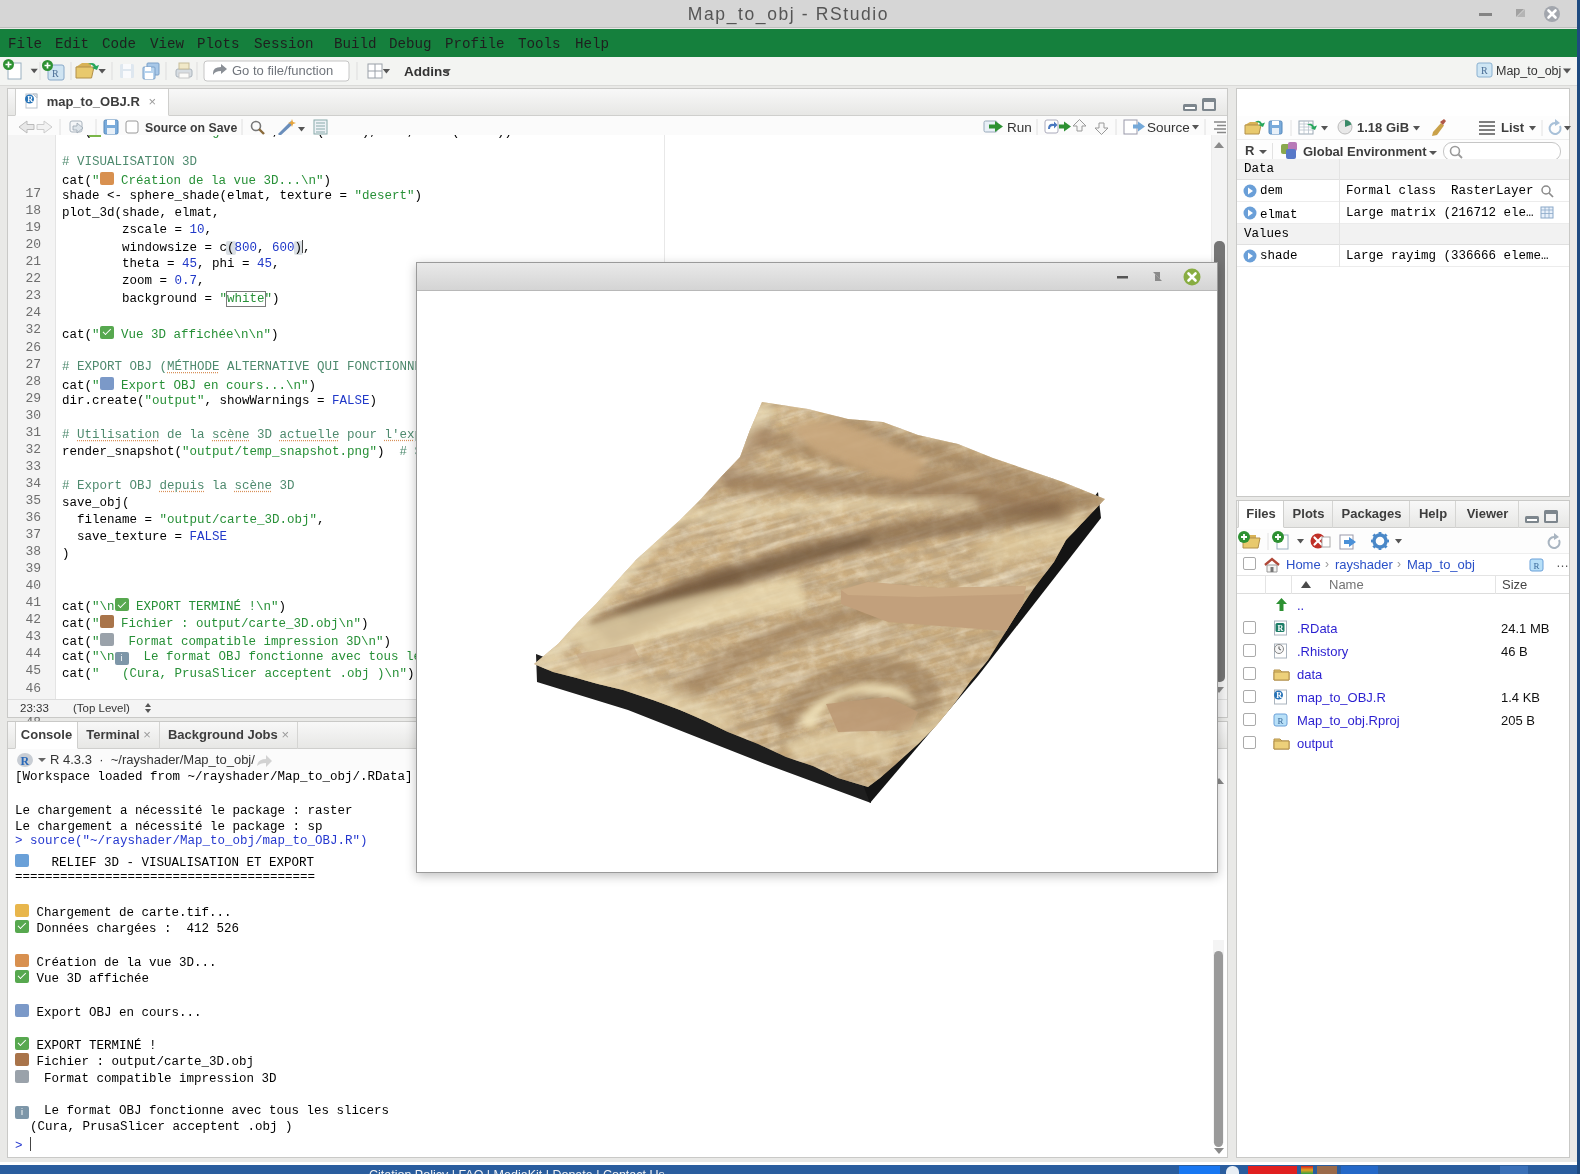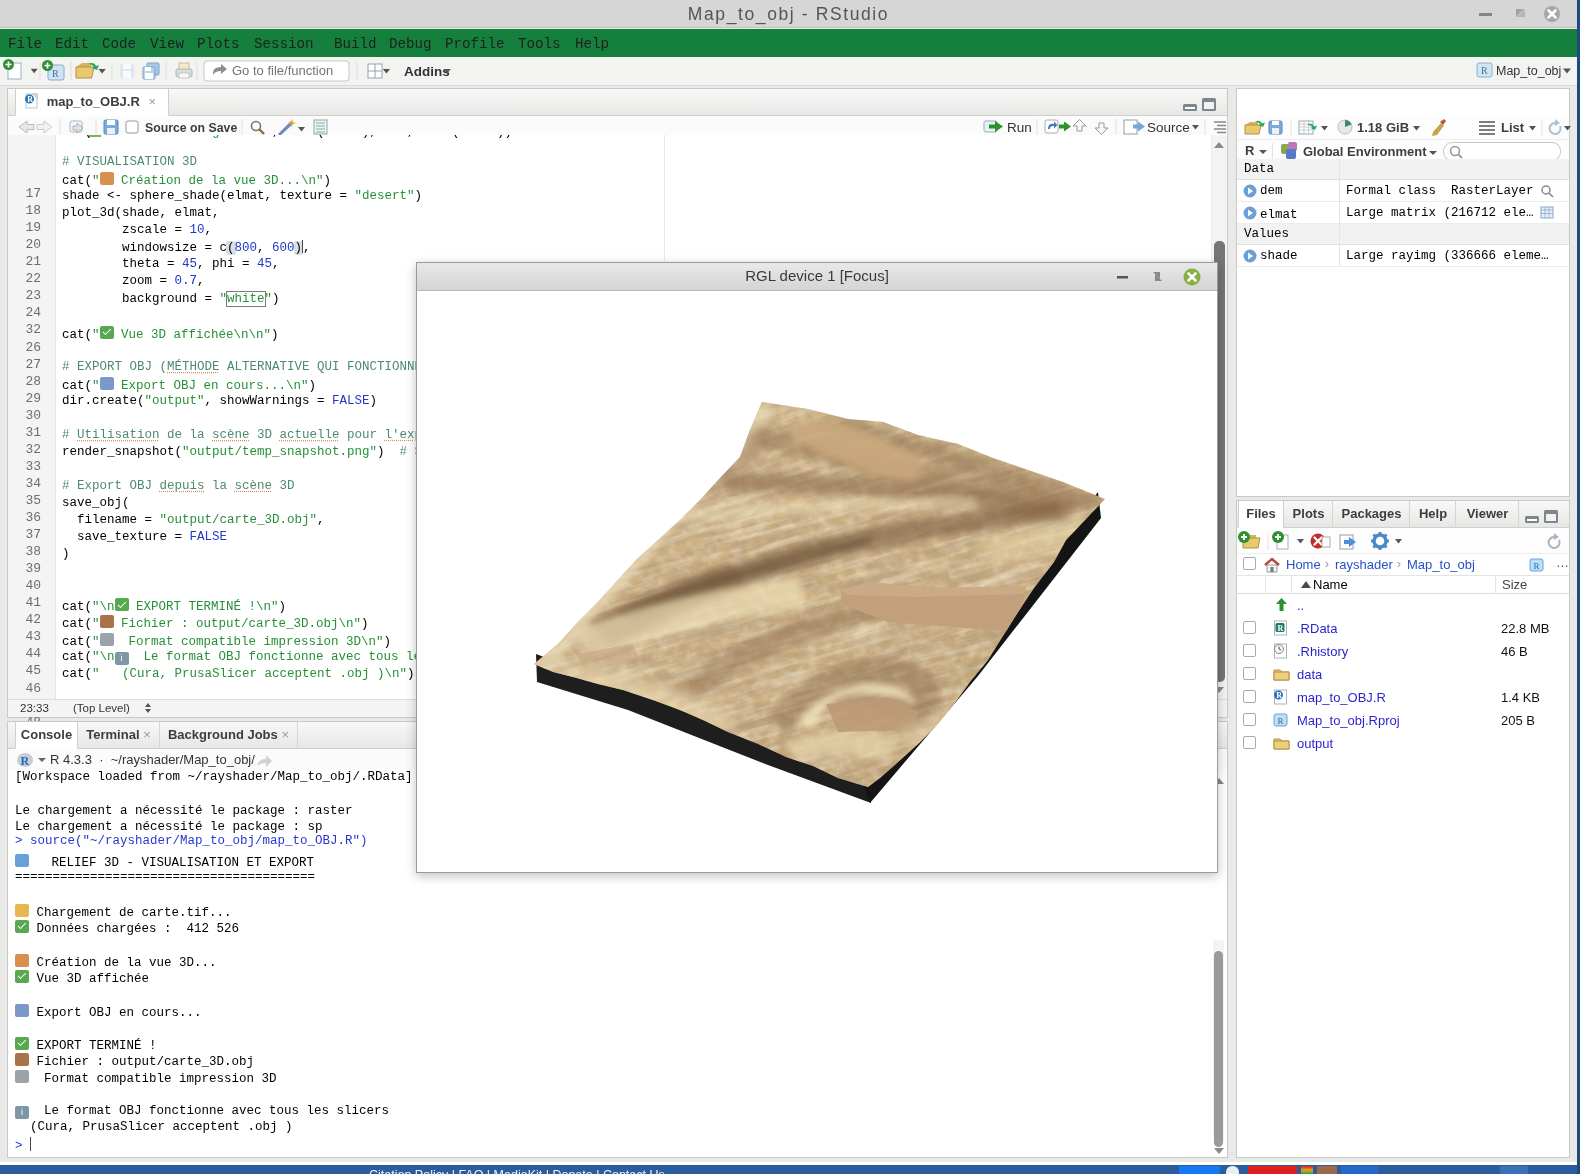--- a/index.html
+++ b/index.html
@@ -488,38 +488,38 @@
       <svg width="16" height="15" style="position:absolute;left:292px;top:3px">
         <rect x="1" y="2" width="13" height="12" rx="2" fill="#b8e0f8" stroke="#6aa0d8"></rect>
         <text x="4.5" y="11.5" font-size="9" fill="#3a6a9a" font-family="Liberation Serif">R</text>
       </svg>
       <span style="position:absolute;left:319px;top:1px;font-size:13px;color:#555">…</span>
       <div style="position:absolute;left:0;bottom:0;width:100%;border-bottom:1px solid #e4e4e4"></div>
     </div>
     <div id="filegrid" style="position:absolute;left:0;top:75px;right:0;bottom:0;background:#fff;font-size:13px">
       <div style="position:absolute;left:0;top:0;right:0;height:18px;border-bottom:1px solid #ddd">
         <span style="position:absolute;left:64px;top:5px;width:0;height:0;border-left:5px solid transparent;border-right:5px solid transparent;border-bottom:7px solid #4a4a4a"></span>
-        <span style="position:absolute;left:76px;top:1px;color:#000000">Name</span>
+        <span style="position:absolute;left:92px;top:1px;color:#737373">Name</span>
         <span style="position:absolute;left:265px;top:1px;color:#444">Size</span>
         <div style="position:absolute;left:28px;top:0;width:1px;height:18px;background:#e4e4e4"></div>
         <div style="position:absolute;left:54px;top:0;width:1px;height:18px;background:#e4e4e4"></div>
         <div style="position:absolute;left:258px;top:0;width:1px;height:18px;background:#e4e4e4"></div>
       </div>
 <svg width="17" height="16" style="position:absolute;left:36px;top:21px">
           <path d="M8.5 1 L14 7 h-3.5 v7 h-4 v-7 H3 z" fill="#2d9132"></path>
         </svg>
 <span style="position:absolute;left:60px;top:22px;color:#2a1fd0">..</span>
 <span class="cbx" style="position:absolute;left:6px;top:45px"></span>
 <svg width="15" height="16" style="position:absolute;left:36px;top:44px">
           <rect x="1.5" y="1" width="12" height="14" fill="#fff" stroke="#aab4be"></rect>
           <rect x="2.5" y="3" width="9" height="9" rx="1.5" fill="#1e7e68"></rect>
           <text x="4.5" y="10.5" font-size="8" fill="#fff" font-family="Liberation Serif" font-weight="bold">R</text>
         </svg>
 <span style="position:absolute;left:60px;top:45px;color:#2a1fd0">.RData</span>
-<span style="position:absolute;left:264px;top:45px;color:#111">22.8 MB</span>
+<span style="position:absolute;left:264px;top:45px;color:#111">24.1 MB</span>
 <span class="cbx" style="position:absolute;left:6px;top:68px"></span>
 <svg width="15" height="16" style="position:absolute;left:36px;top:67px">
           <rect x="1.5" y="1" width="12" height="14" fill="#fff" stroke="#aab4be"></rect>
           <circle cx="6" cy="6" r="4.5" fill="#f4f4f4" stroke="#888"></circle>
           <path d="M6 3.5 v2.5 l2 1" stroke="#555" fill="none"></path>
         </svg>
 <span style="position:absolute;left:60px;top:68px;color:#2a1fd0">.Rhistory</span>
 <span style="position:absolute;left:264px;top:68px;color:#111">46 B</span>
 <span class="cbx" style="position:absolute;left:6px;top:91px"></span>
 <svg width="17" height="15" style="position:absolute;left:36px;top:90px">
@@ -547,21 +547,20 @@
           <path d="M1 4 h6 l2 2 h7 v8 h-15 z" fill="#e8c96d" stroke="#b2904a"></path>
           <path d="M1 6 h15 v8 h-15 z" fill="#edd07a" stroke="#b2904a"></path>
         </svg>
 <span style="position:absolute;left:60px;top:160px;color:#2a1fd0">output</span>
     </div>
   </div>
 </div>
 
 <div id="rgl">
   <div id="rgl-title">
-      <div class="t">RGL device 1 [Focus]</div>
     <svg width="100" height="28" style="position:absolute;right:6px;top:0">
       <rect x="6" y="13" width="11" height="2.5" fill="#555"></rect>
       <path d="M42 9 l7 0 0 7 z" fill="#8a8a8a"></path>
         <path d="M51 18 l-7 0 0 -7 z" fill="#8a8a8a"></path>
       <circle cx="81" cy="14" r="8.5" fill="#88ad42"></circle>
       <path d="M77.5 10.5 L84.5 17.5 M84.5 10.5 L77.5 17.5" stroke="#fff" stroke-width="2.6" stroke-linecap="round"></path>
     </svg>
   </div>
   <div style="position:absolute;left:1px;top:29px;width:798px;height:580px;background:#fff;overflow:hidden">
     <svg width="798" height="580" viewBox="0 0 798 580">

